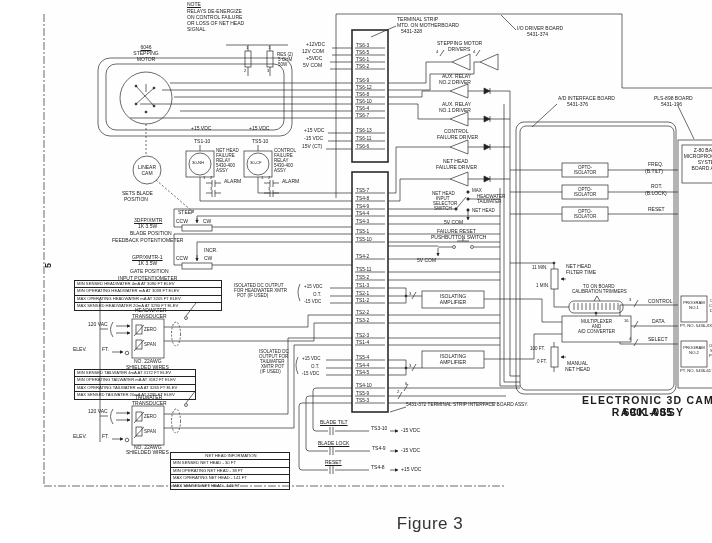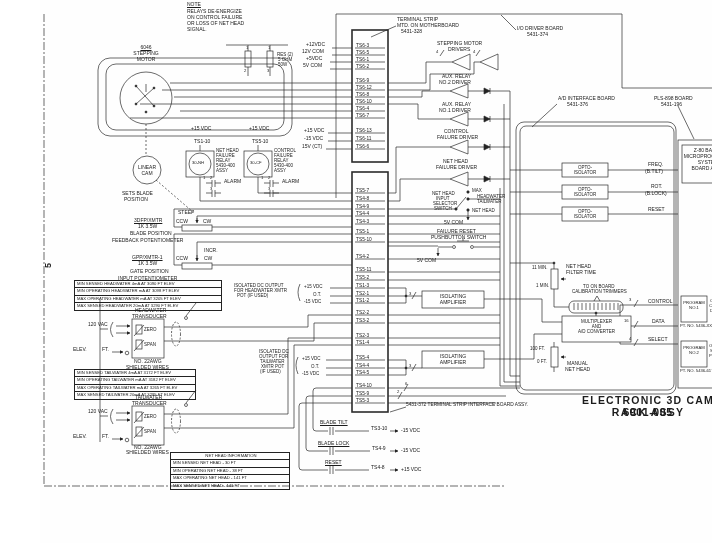--- a/index.html
+++ b/index.html
@@ -451,15 +451,16 @@
 <div class="lb ul" style="left:280px;top:420px">BLADE TILT</div>
 <div class="lb bgw" style="left:330px;top:426px">TS3-10</div>
 <div class="lb" style="left:361px;top:428px">-15 VDC</div>
 <div class="lb ul" style="left:278px;top:441px">BLADE LOCK</div>
 <div class="lb bgw" style="left:331px;top:446px">TS4-9</div>
 <div class="lb" style="left:361px;top:448px">-15 VDC</div>
 <div class="lb ul" style="left:285px;top:460px">RESET</div>
 <div class="lb bgw" style="left:330px;top:465px">TS4-8</div>
 <div class="lb" style="left:361px;top:467px">+15 VDC</div>
 
+<div class="caption" style="left:345px;top:514px;width:90px;text-align:center">Figure 3</div>
 <div class="lb rot" style="left:6px;top:268px">5</div>
 
 </div>
 
 </body></html>

